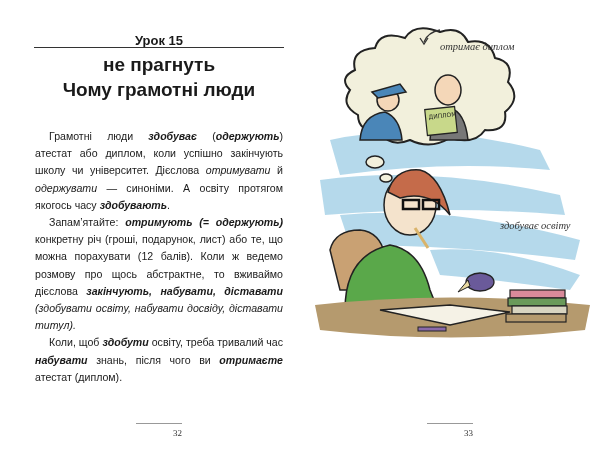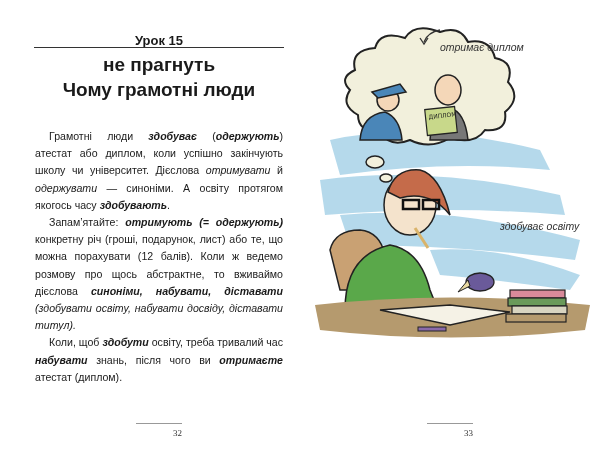--- a/index.html
+++ b/index.html
@@ -10,36 +10,36 @@
   .right { left:300px; width:300px; }
   .lesson { position:absolute; top:33px; left:0; width:300px; text-align:center; font-weight:bold; font-size:13px; }
   .rule { position:absolute; top:47px; left:25px; width:250px; height:1px; background:#333; }
   .title { position:absolute; top:52px; left:0; width:300px; text-align:center; font-weight:bold; font-size:19px; line-height:25px; }
   .body { position:absolute; top:128px; left:26px; width:248px; font-size:10.6px; line-height:17.2px; text-align:justify; }
   .body p { margin:0; text-indent:14px; }
   .body b { font-weight:bold; }
   .body i { font-style:italic; }
   .pgnum { position:absolute; top:428px; font-family:"Liberation Serif", serif; font-size:9px; color:#333; text-align:right; width:46px; }
   .pgrule { position:absolute; top:-5px; left:0; width:46px; height:1px; background:#999; }
-  .caption { position:absolute; font-family:Liberation Sans, sans-serif; font-style:italic; font-size:10.5px; color:#333; }
+  .caption { position:absolute; font-family:Liberation Serif, serif; font-style:italic; font-size:10.5px; color:#333; }
   svg { position:absolute; left:0; top:0; }
 </style>
 </head>
 <body>
 
 <div class="page left">
   <div class="lesson">Урок 15</div>
   <div class="rule"></div>
   <div class="title">
     <div>не прагнуть</div>
     <div>Чому грамотні люди</div>
   </div>
   <div class="body">
     <p><span>Грамотні люди </span><b><i>здобуває</i></b><span> (</span><b><i>одержують</i></b><span>) атестат або диплом, коли успішно закінчують школу чи університет. Дієслова </span><i>отримувати</i><span> й </span><i>одержувати</i><span> — синоніми. А освіту протягом якогось часу </span><b><i>здобувають</i></b><span>.</span></p>
-    <p><span>Запам’ятайте: </span><b><i>отримують (= одержують)</i></b><span> конкретну річ (гроші, подарунок, лист) або те, що можна порахувати (12 балів). Коли ж ведемо розмову про щось абстрактне, то вживаймо дієслова </span><b><i>синоніми, набувати, діставати</i></b><i> (здобувати освіту, набувати досвіду, діставати титул).</i></p>
+    <p><span>Запам’ятайте: </span><b><i>отримують (= одержують)</i></b><span> конкретну річ (гроші, подарунок, лист) або те, що можна порахувати (12 балів). Коли ж ведемо розмову про щось абстрактне, то вживаймо дієслова </span><b><i>закінчують, набувати, діставати</i></b><i> (здобувати освіту, набувати досвіду, діставати титул).</i></p>
     <p><span>Коли, щоб </span><b><i>здобути</i></b><span> освіту, треба тривалий час </span><b><i>набувати</i></b><span> знань, після чого ви </span><b><i>отримаєте</i></b><span> атестат (диплом).</span></p>
   </div>
   <div class="pgnum" style="left:127px;">
     <div class="pgrule"></div>
     <span>32</span>
   </div>
 </div>
 
 <div class="page right">
   <svg width="300" height="451" viewBox="0 0 300 451">

